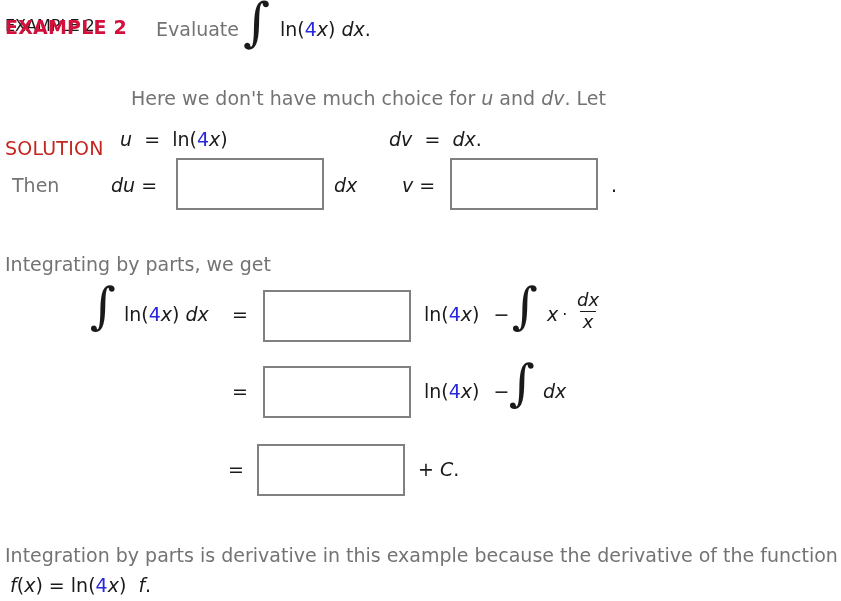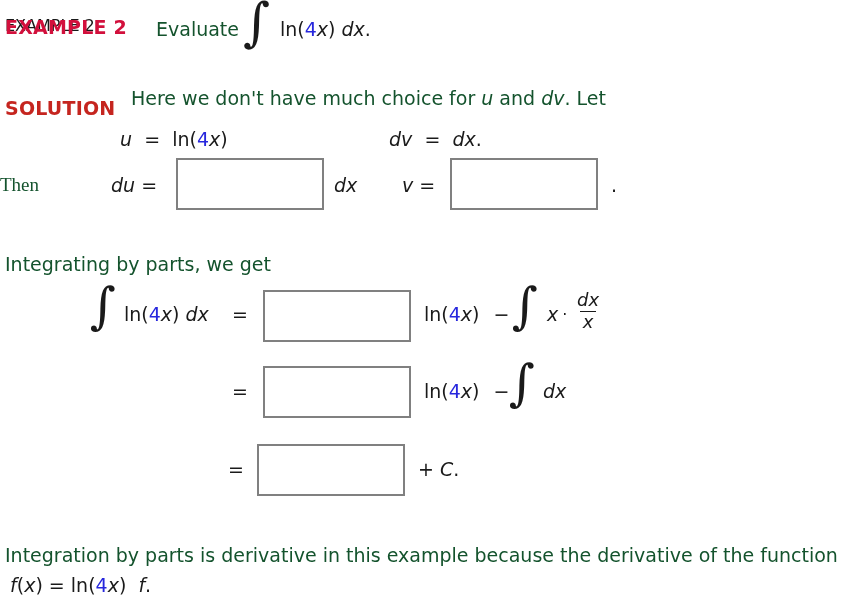--- a/index.html
+++ b/index.html
@@ -19,27 +19,28 @@
 
   
   .label-red-bold {
     color: #d2103c;
     font-weight: bold;
     font-size: 19px;
     letter-spacing: 0.2px;
   }
   .label-red {
     color: #c5251f;
-    font-weight: bold;
+    font-weight: normal;
     font-size: 19px;
     letter-spacing: 0.2px;
+    margin-top: 40px;
   }
   .body-text {
     font-size: 19px;
-    color: #14532d;
+    color: #737373;
     white-space: nowrap;
   }
   .math {
     font-size: 19px;
     color: #1a1a1a;
     white-space: nowrap;
     display: inline-flex;
     align-items: center;
   }
   .it { font-style: italic; }
@@ -125,21 +126,21 @@
 
 <div class="abs math" style="left:389px; top:128px;">
   <span class="it">dv</span>
     <span>&nbsp;&nbsp;</span>
     <span>=</span>
     <span>&nbsp;&nbsp;</span>
     <span class="it">dx</span>
     <span>.</span>
 </div>
 
-<div class="abs body-text" style="left:0; top:174px;font-family:Liberation Serif, serif;">Then</div>
+<div class="abs body-text" style="left:12px; top:174px;">Then</div>
 
 <div class="abs math" style="left:111px; top:174px;justify-content:flex-end;">
   <span class="it">du</span>
     <span>&nbsp;</span>
     <span>=</span>
 </div>
 
 <input class="abs answer-box" type="text" style="left: 176px; top: 158px; width: 148px; height: 52px;" placeholder="">
 
 <div class="abs math it" style="left:334px; top:174px;">dx</div>

